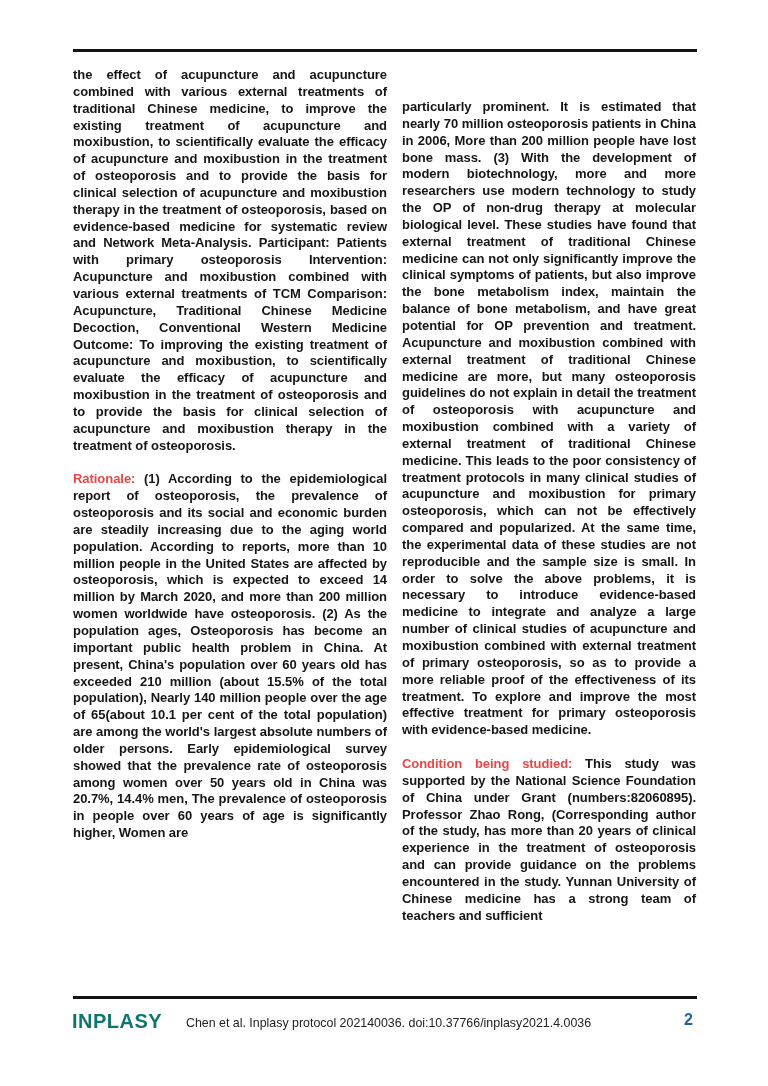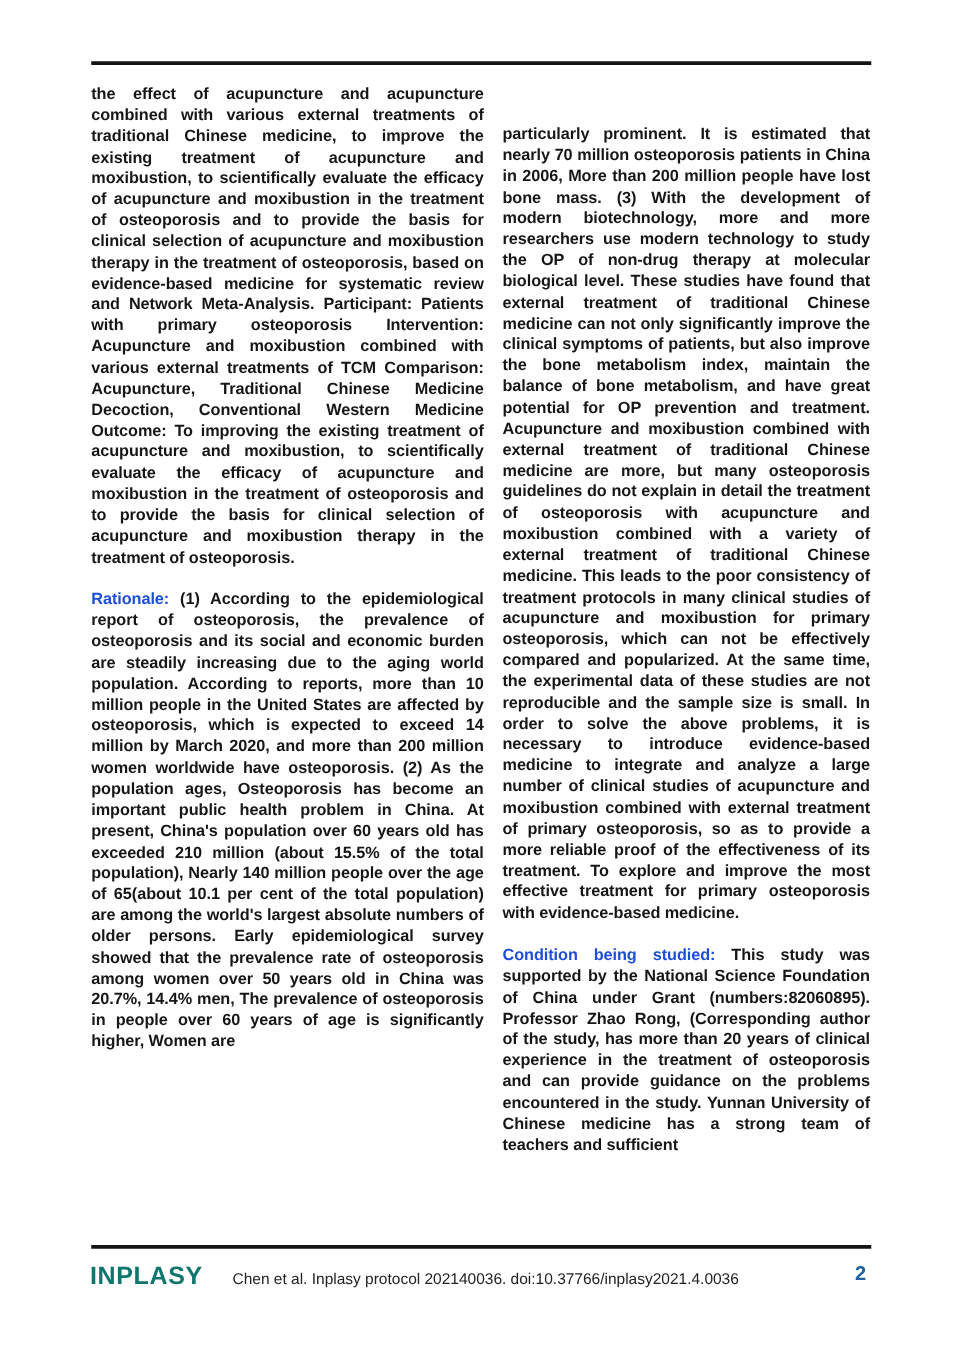--- a/index.html
+++ b/index.html
@@ -34,21 +34,21 @@
   .para {
     font-size: 13px;
     font-weight: 700;
     line-height: 16.85px;
     text-align: justify;
     color: #161616;
     letter-spacing: -0.05px;
     margin-bottom: 17px;
   }
   .para:last-child { margin-bottom: 0; }
-  .lead { color: #1d4ed8; }
+  .lead { color: #ef4444; }
   .sidebar {
     position: absolute;
     top: 154px;
     left: 735px;
     width: 18px;
     writing-mode: vertical-rl;
     font-size: 11.5px;
     font-weight: 400;
     color: #333333;
     letter-spacing: 0.35px;

